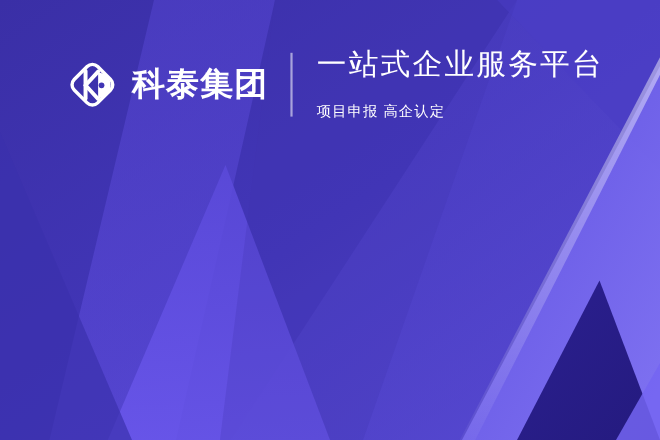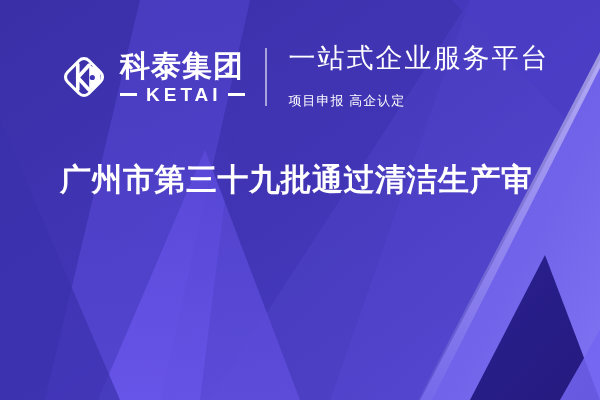--- a/index.html
+++ b/index.html
@@ -213,33 +213,27 @@
         <path d="M38 53 L60 29" fill="none" stroke="#ffffff" stroke-width="7" stroke-linecap="round"></path>
         <path d="M38 53 L60 77" fill="none" stroke="#ffffff" stroke-width="7" stroke-linecap="round"></path>
 
         <path d="M60 30 L60 76 Q82 72 82 53 Q82 34 60 30 Z" fill="#ffffff"></path>
 
         <circle cx="66" cy="53" r="5" fill="#4035b4"></circle>
       </svg>
 
       <div class="logo-words">
         <div class="logo-cn">科泰集团</div>
-        <div class="logo-en-row">
-          <span class="logo-dash"></span>
-          <span class="logo-en">KETAI</span>
-          <span class="logo-dash"></span>
-        </div>
       </div>
     </div>
 
     <div class="divider"></div>
 
     <div class="slogan">
       <div class="slogan-main">一站式企业服务平台</div>
       <div class="slogan-sub">项目申报 高企认定</div>
     </div>
   </div>
 
   <div class="headline">
-    <div class="headline-line">广州市第三十九批通过清洁生产审</div>
   </div>
 
 </div>
 
 </body></html>

